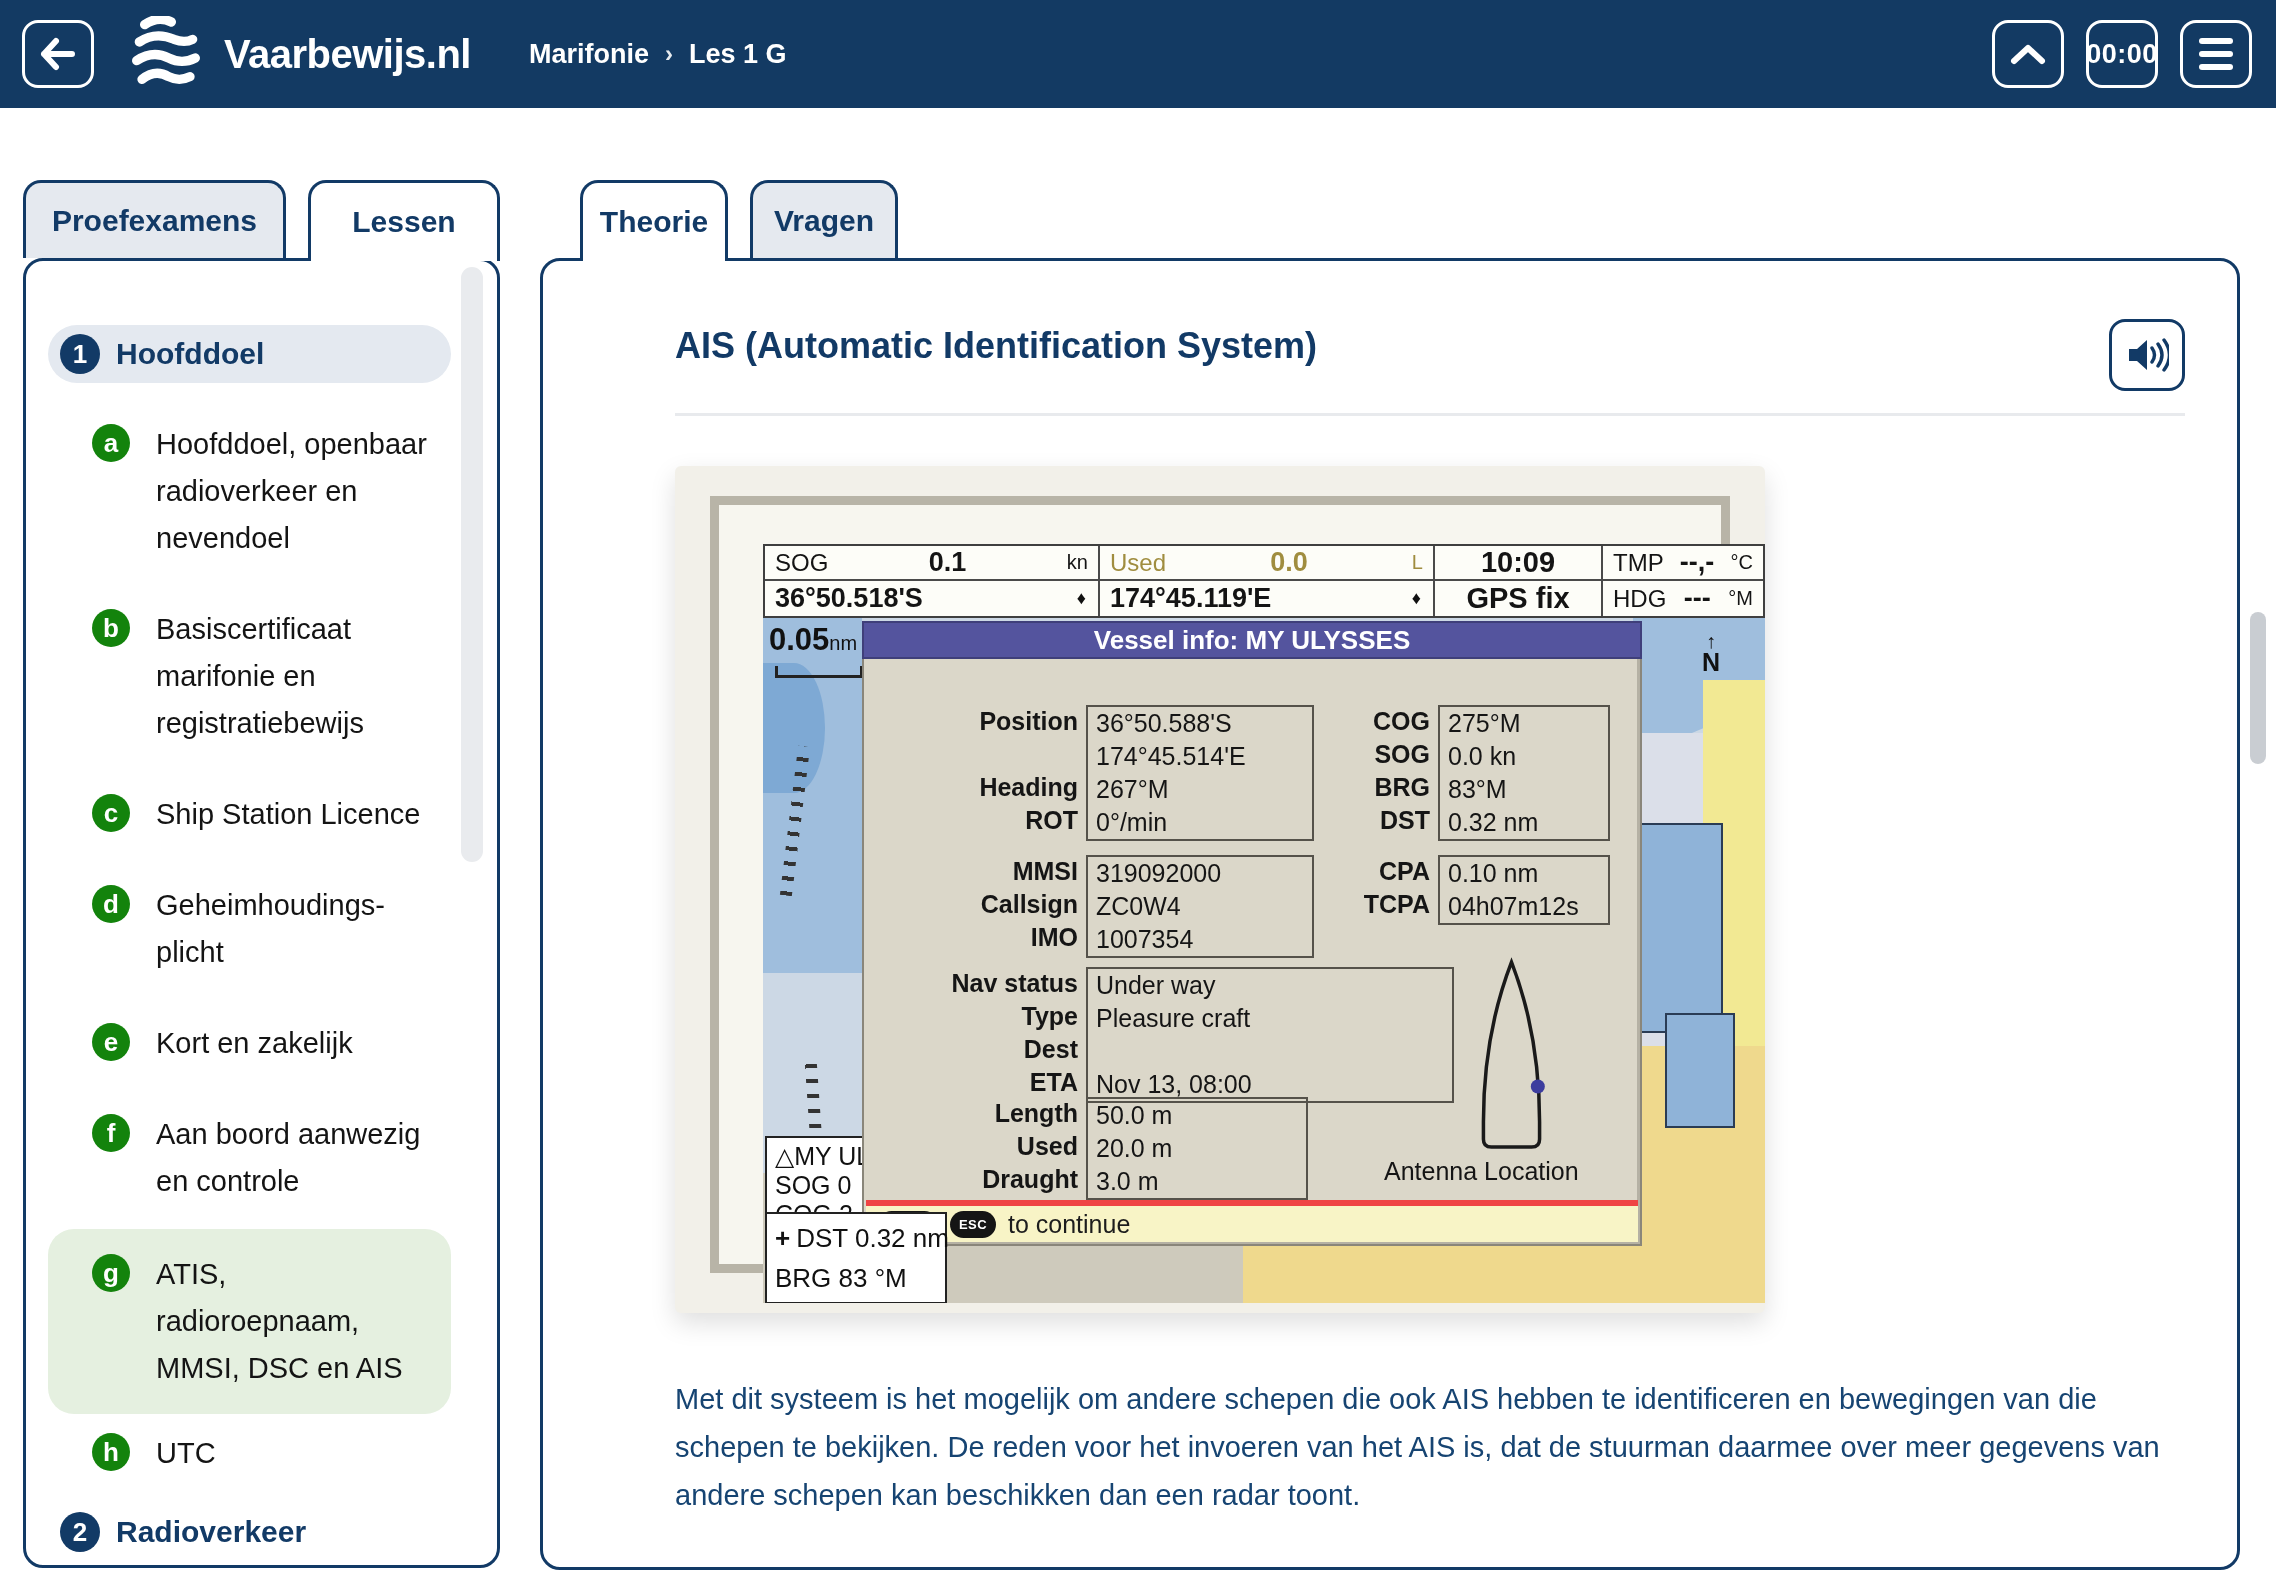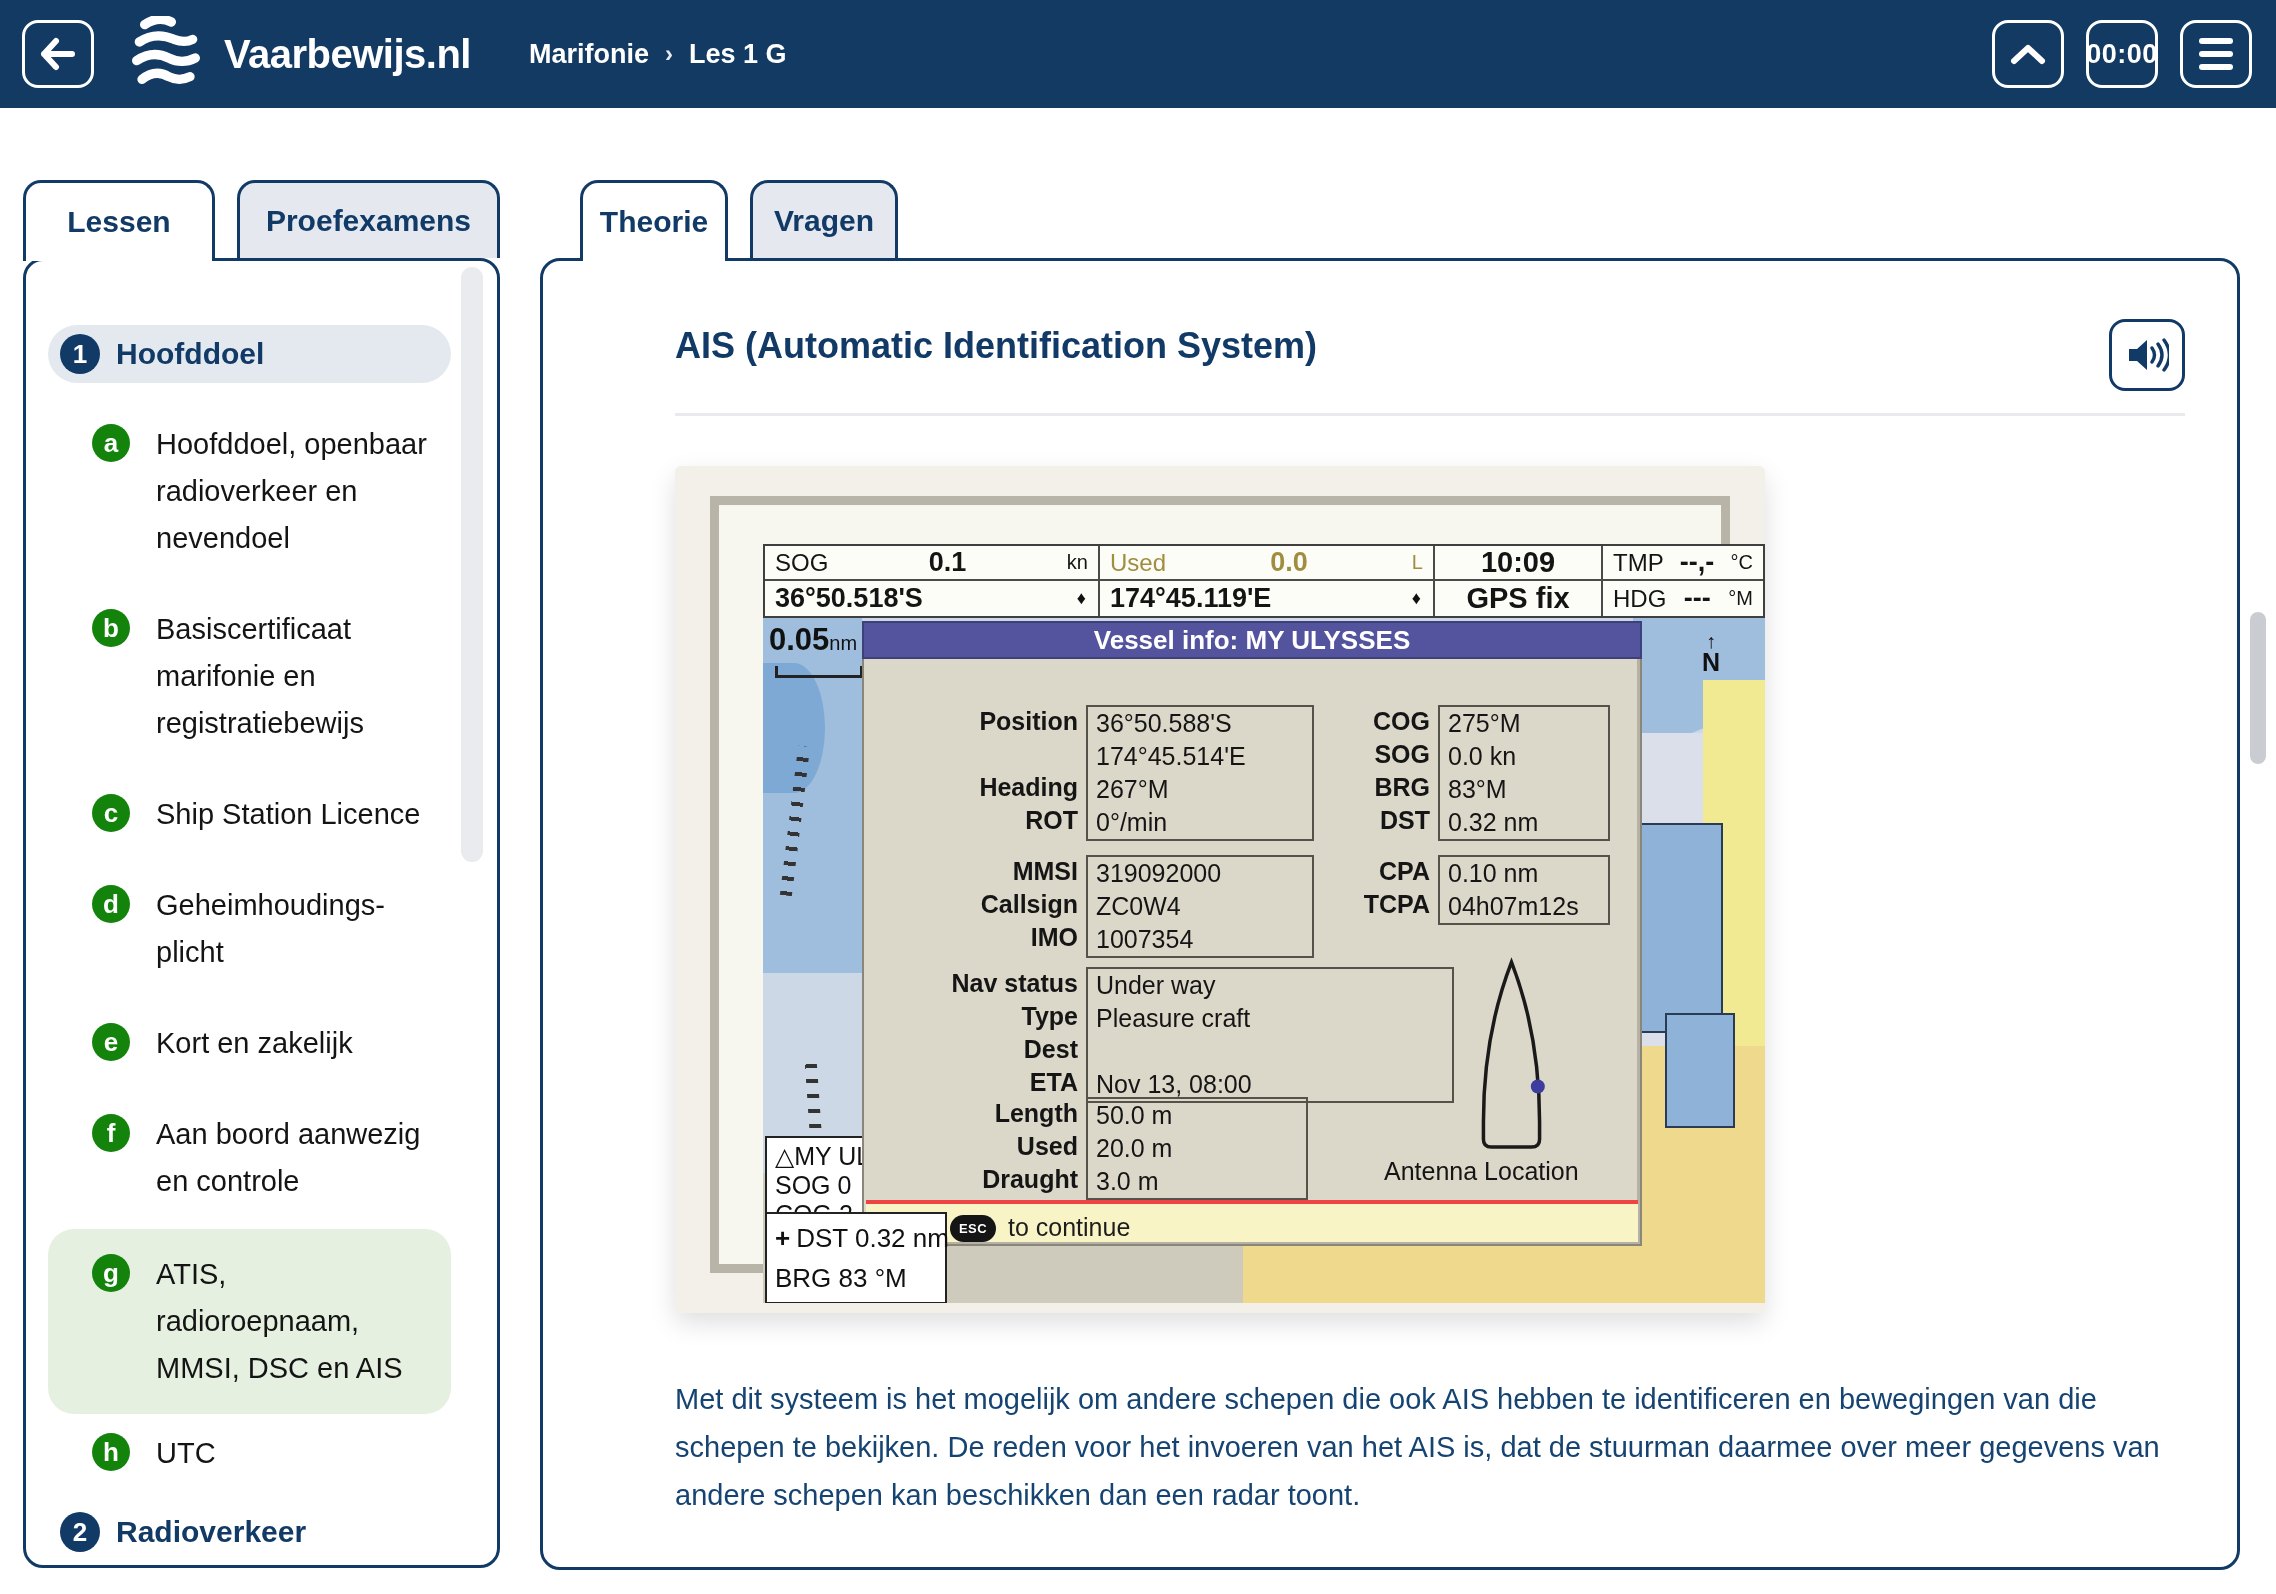--- a/index.html
+++ b/index.html
@@ -107,21 +107,21 @@
   .vvalues{margin-left:8px;border:2px solid #55524a;padding:0 8px;}
   .vval{height:33px;line-height:33px;font-size:25px;color:#151515;white-space:nowrap;}
   .g0{left:64px;top:46px;}  .g0 .vlabels{width:150px;} .g0 .vvalues{width:228px;}
   .g1{left:436px;top:46px;} .g1 .vlabels{width:130px;} .g1 .vvalues{width:172px;}
   .g2{left:64px;top:196px;} .g2 .vlabels{width:150px;} .g2 .vvalues{width:228px;}
   .g3{left:414px;top:196px;}.g3 .vlabels{width:152px;} .g3 .vvalues{width:172px;}
   .g4{left:10px;top:308px;} .g4 .vlabels{width:204px;} .g4 .vvalues{width:368px;}
   .g5{left:64px;top:438px;} .g5 .vlabels{width:150px;} .g5 .vvalues{width:222px;}
   .boat{position:absolute;left:600px;top:296px;}
   .antenna-label{position:absolute;left:520px;top:498px;width:260px;text-align:left;font-size:25px;color:#151515;}
-  .dlg-strip{position:absolute;left:2px;right:2px;bottom:2px;height:42px;background:#f8f4c6;border-top:4px solid #ef4444;display:flex;align-items:flex-end;gap:12px;padding-left:12px;}
+  .dlg-strip{position:absolute;left:2px;right:2px;bottom:2px;height:42px;background:#f8f4c6;border-top:6px solid #ef4444;display:flex;align-items:center;gap:12px;padding-left:12px;}
   .key{height:27px;background:#151515;color:#fff;border-radius:14px;font-size:13px;font-weight:bold;display:flex;align-items:center;justify-content:center;letter-spacing:.5px;}
   .key-enter{width:60px;}
   .key-esc{width:46px;}
   .continue{font-size:25px;color:#1d1d1d;}
   
   .tbox1{position:absolute;left:2px;top:518px;width:152px;background:#fff;border:2px solid #222;padding:4px 8px;z-index:1;}
   .tbox1 div{font-size:25px;line-height:29px;color:#111;white-space:nowrap;}
   .tbox2{position:absolute;left:2px;top:594px;width:182px;background:#fff;border:2px solid #222;padding:4px 8px;z-index:3;}
   .tbox2 div{font-size:26px;line-height:40px;color:#111;white-space:nowrap;}
   .cross{font-weight:bold;margin-right:6px;}
@@ -168,25 +168,25 @@
         <div class="burger">
             <span></span>
             <span></span>
             <span></span>
           </div>
       </div>
     </div>
   </div>
 
   <div class="tabset side-tabs">
+    <div class="tab inactive tab-proef">
+        <span>Proefexamens</span>
+      </div>
     <div class="tab active tab-lessen">
         <span>Lessen</span>
-      </div>
-    <div class="tab inactive tab-proef">
-        <span>Proefexamens</span>
       </div>
   </div>
 
   <div class="sidebar">
     <div class="side-scroll">
       <div class="section-pill">
         <span class="num-badge">1</span>
         <span class="section-title">Hoofddoel</span>
       </div>
       <div>

